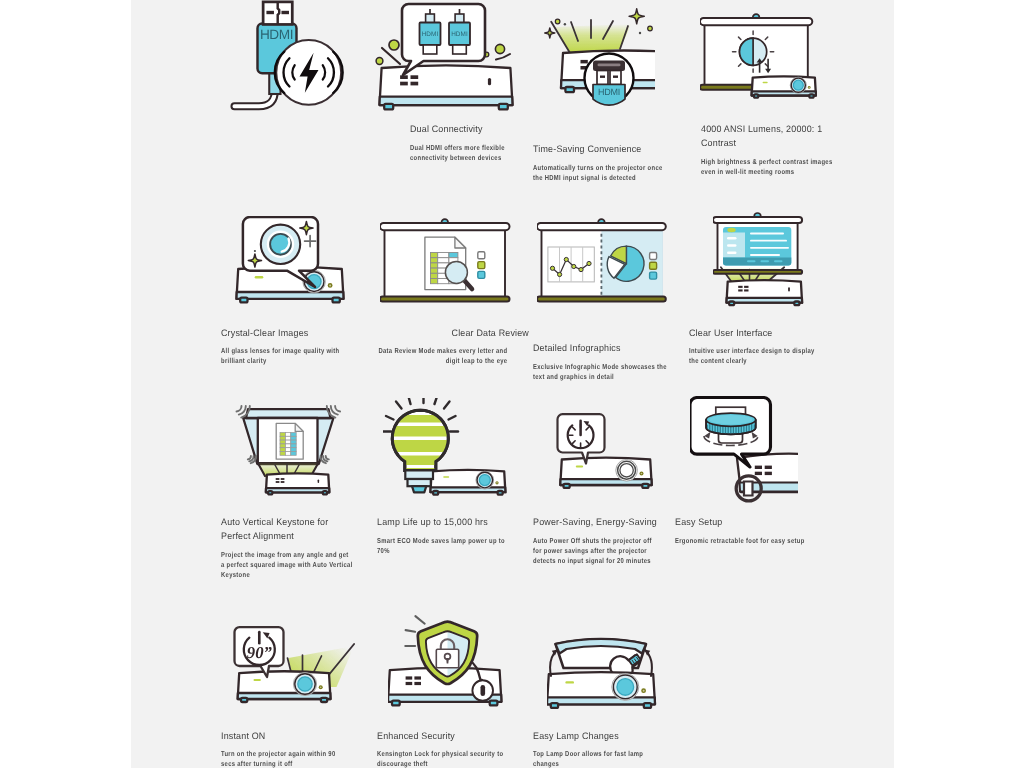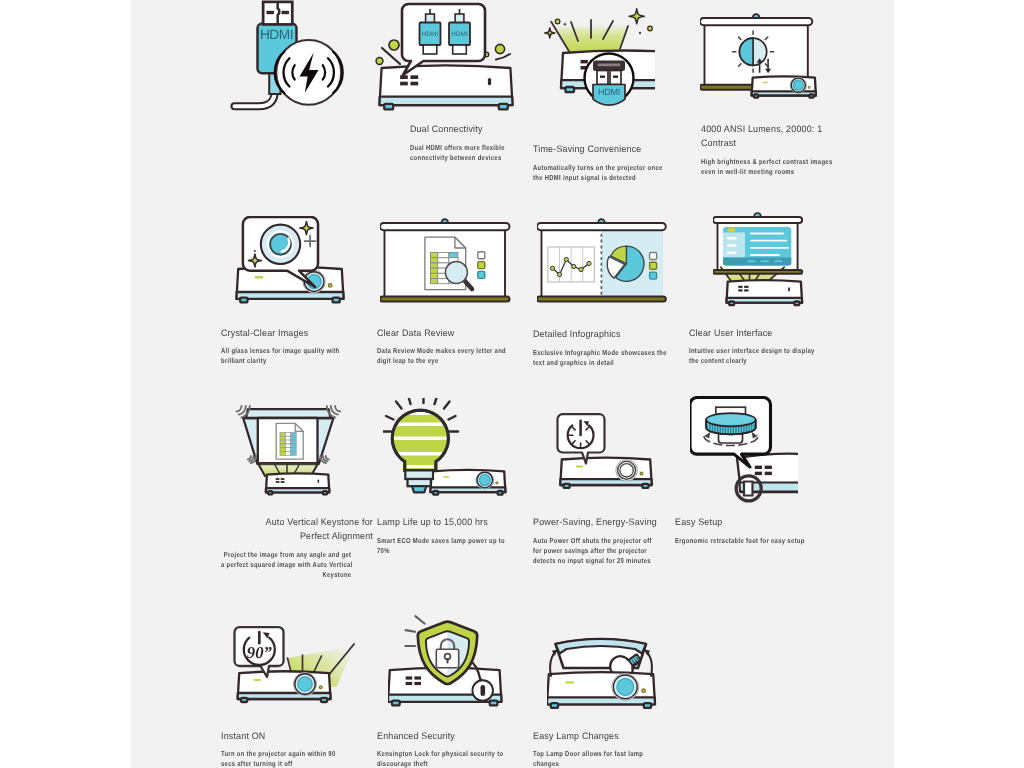--- a/index.html
+++ b/index.html
@@ -225,21 +225,21 @@
           <span class="tline">Crystal-Clear Images</span>
         </div>
       <div class="gap"></div>
       <div class="desc">
           <span class="dline">All glass lenses for image quality with</span>
           <span class="dline">brilliant clarity</span>
         </div>
     </div>
   </div>
 
-  <div class="card" style="left:246px;top:0;">
+  <div class="card" style="left:246px;top:0;text-align:right;">
     <div class="icon-wrap" style="left:2.7px;top:218px;transform:scale(1.0);transform-origin:left top;">
         <svg viewBox="0 0 140 120" width="140" height="120">
           <circle cx="64.8" cy="4.4" r="3.3" fill="#5bc8dc" stroke="#33272a" stroke-width="1.7"></circle>
 <rect x="4.5" y="7.0" width="120.5" height="74.6" fill="#ffffff" stroke="#33272a" stroke-width="1.9"></rect>
 <g transform="translate(0,4)">
             <path d="M44.9 15.2 h30 l10.8 10.8 v41.6 h-40.8 Z" fill="#ffffff" stroke="#7a7a7a" stroke-width="1.3" stroke-linejoin="round"></path>
 <path d="M74.9 15.2 v10.8 h10.8 Z" fill="#f7f7f7" stroke="#7a7a7a" stroke-width="1.3" stroke-linejoin="round"></path>
 <rect x="50.5" y="30.5" width="7.2" height="5.2" fill="#bed645" stroke="#8a8a8a" stroke-width="0.9"></rect>
 <rect x="57.7" y="30.5" width="11.2" height="5.2" fill="#ffffff" stroke="#8a8a8a" stroke-width="0.9"></rect>
 <rect x="68.9" y="30.5" width="9.0" height="5.2" fill="#5bc8dc" stroke="#8a8a8a" stroke-width="0.9"></rect>
@@ -305,21 +305,21 @@
             </g>
 <path d="M89.4,41.7 L73.58,33.98 A17.6,17.6 0 0 1 89.40,24.10 Z" fill="#bed645" stroke="#3e4a4f" stroke-width="1.4"></path>
 <rect x="112.6" y="30.5" width="7" height="7" rx="1.4" fill="#ffffff" stroke="#7a7a7a" stroke-width="1.4"></rect>
 <rect x="112.6" y="40.3" width="7" height="7" rx="1.4" fill="#bed645" stroke="#7a7a1c" stroke-width="1.4"></rect>
 <rect x="112.6" y="50.1" width="7" height="7" rx="1.4" fill="#5bc8dc" stroke="#2f8ea3" stroke-width="1.4"></rect>
           </g>
 <rect x="0.0" y="5.0" width="128.8" height="7.2" rx="3.60" fill="#ffffff" stroke="#33272a" stroke-width="2"></rect>
 <rect x="0.0" y="78.6" width="128.8" height="5" rx="2.50" fill="#7a7a1c" stroke="#33272a" stroke-width="2"></rect>
         </svg>
       </div>
-    <div class="txt" style="top:327px;">
+    <div class="txt" style="top:341px;">
       <div class="title">
           <span class="tline">Detailed Infographics</span>
         </div>
       <div class="gap"></div>
       <div class="desc">
           <span class="dline">Exclusive Infographic Mode showcases the</span>
           <span class="dline">text and graphics in detail</span>
         </div>
     </div>
   </div>
@@ -442,21 +442,21 @@
             <path d="M2.8 8.6 a8.6 8.6 0 0 0 7 -8.6"></path>
             <path d="M5.2 11.6 a11.6 11.6 0 0 0 8.6 -11.6"></path>
           </g>
 <g transform="translate(94.1,51.0) scale(-0.62,0.62)" stroke="#6f6f6f" fill="none" stroke-width="3.06" stroke-linecap="round">
             <path d="M0.5 5.5 a5.5 5.5 0 0 0 5 -5.5"></path>
             <path d="M2.8 8.6 a8.6 8.6 0 0 0 7 -8.6"></path>
             <path d="M5.2 11.6 a11.6 11.6 0 0 0 8.6 -11.6"></path>
           </g>
         </svg>
       </div>
-    <div class="txt" style="top:515px;text-align:right;">
+    <div class="txt" style="top:515px;">
       <div class="title">
           <span class="tline">Auto Vertical Keystone for</span>
           <span class="tline">Perfect Alignment</span>
         </div>
       <div class="gap"></div>
       <div class="desc">
           <span class="dline">Project the image from any angle and get</span>
           <span class="dline">a perfect squared image with Auto Vertical</span>
           <span class="dline">Keystone</span>
         </div>

